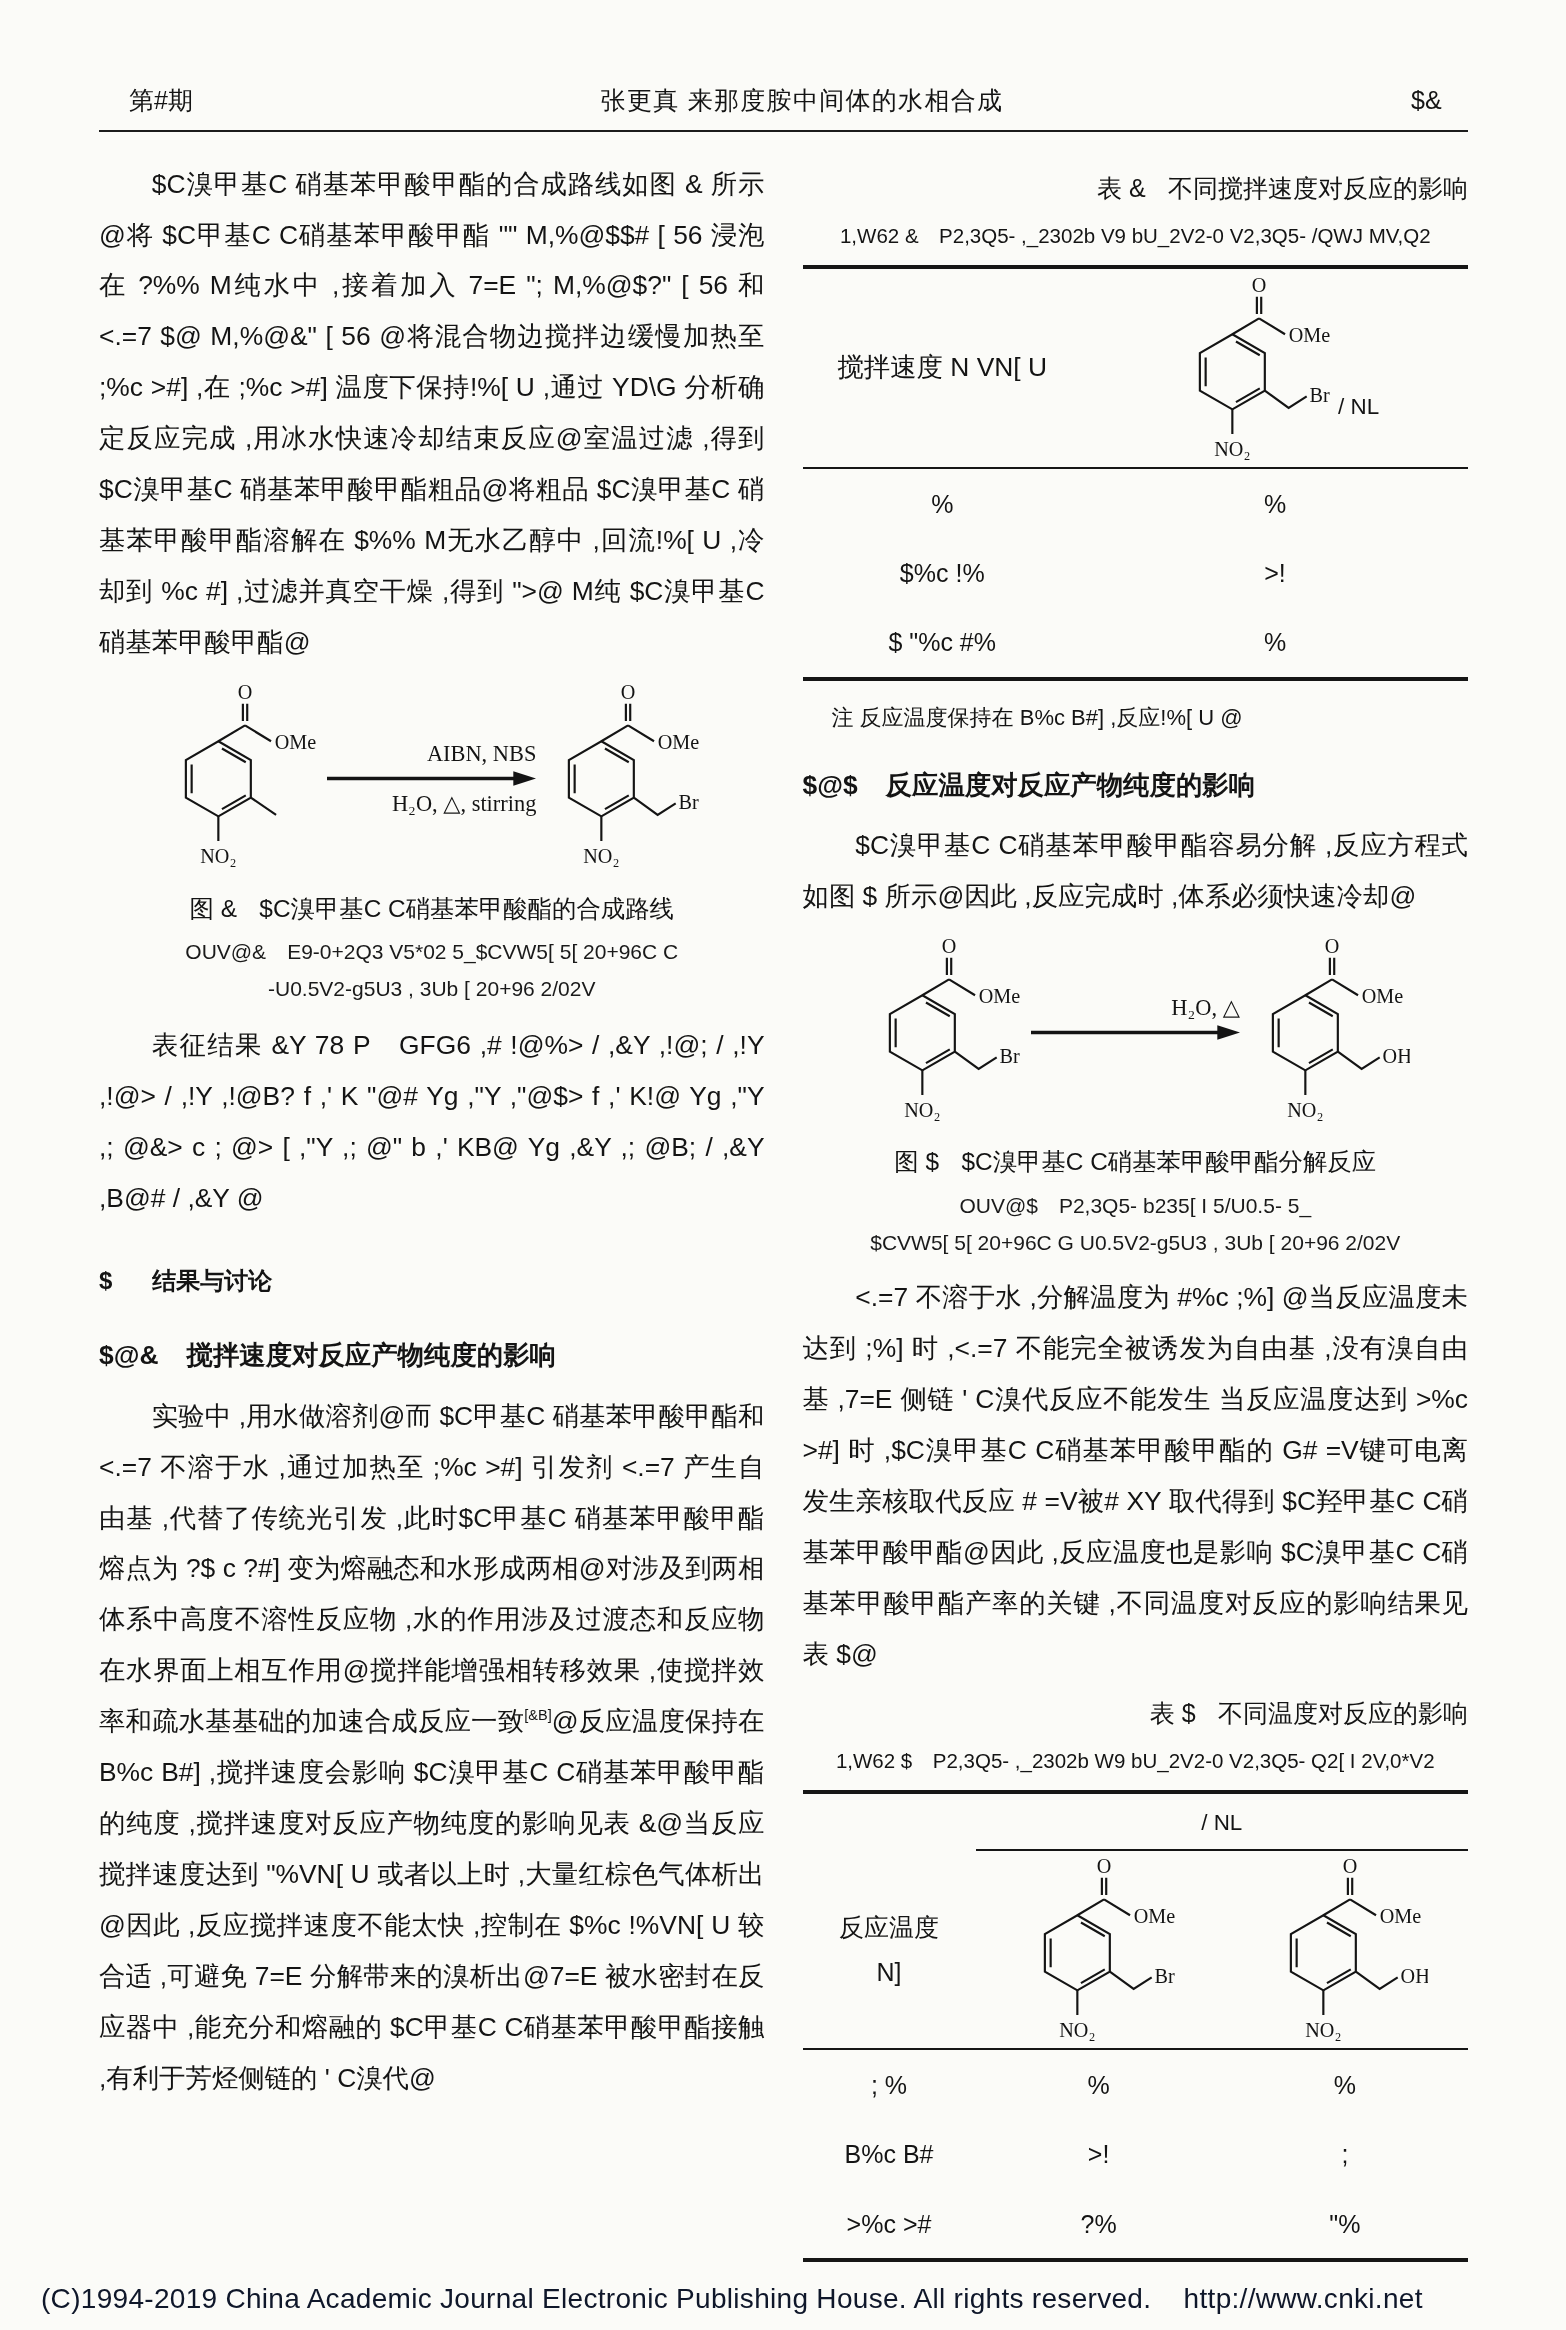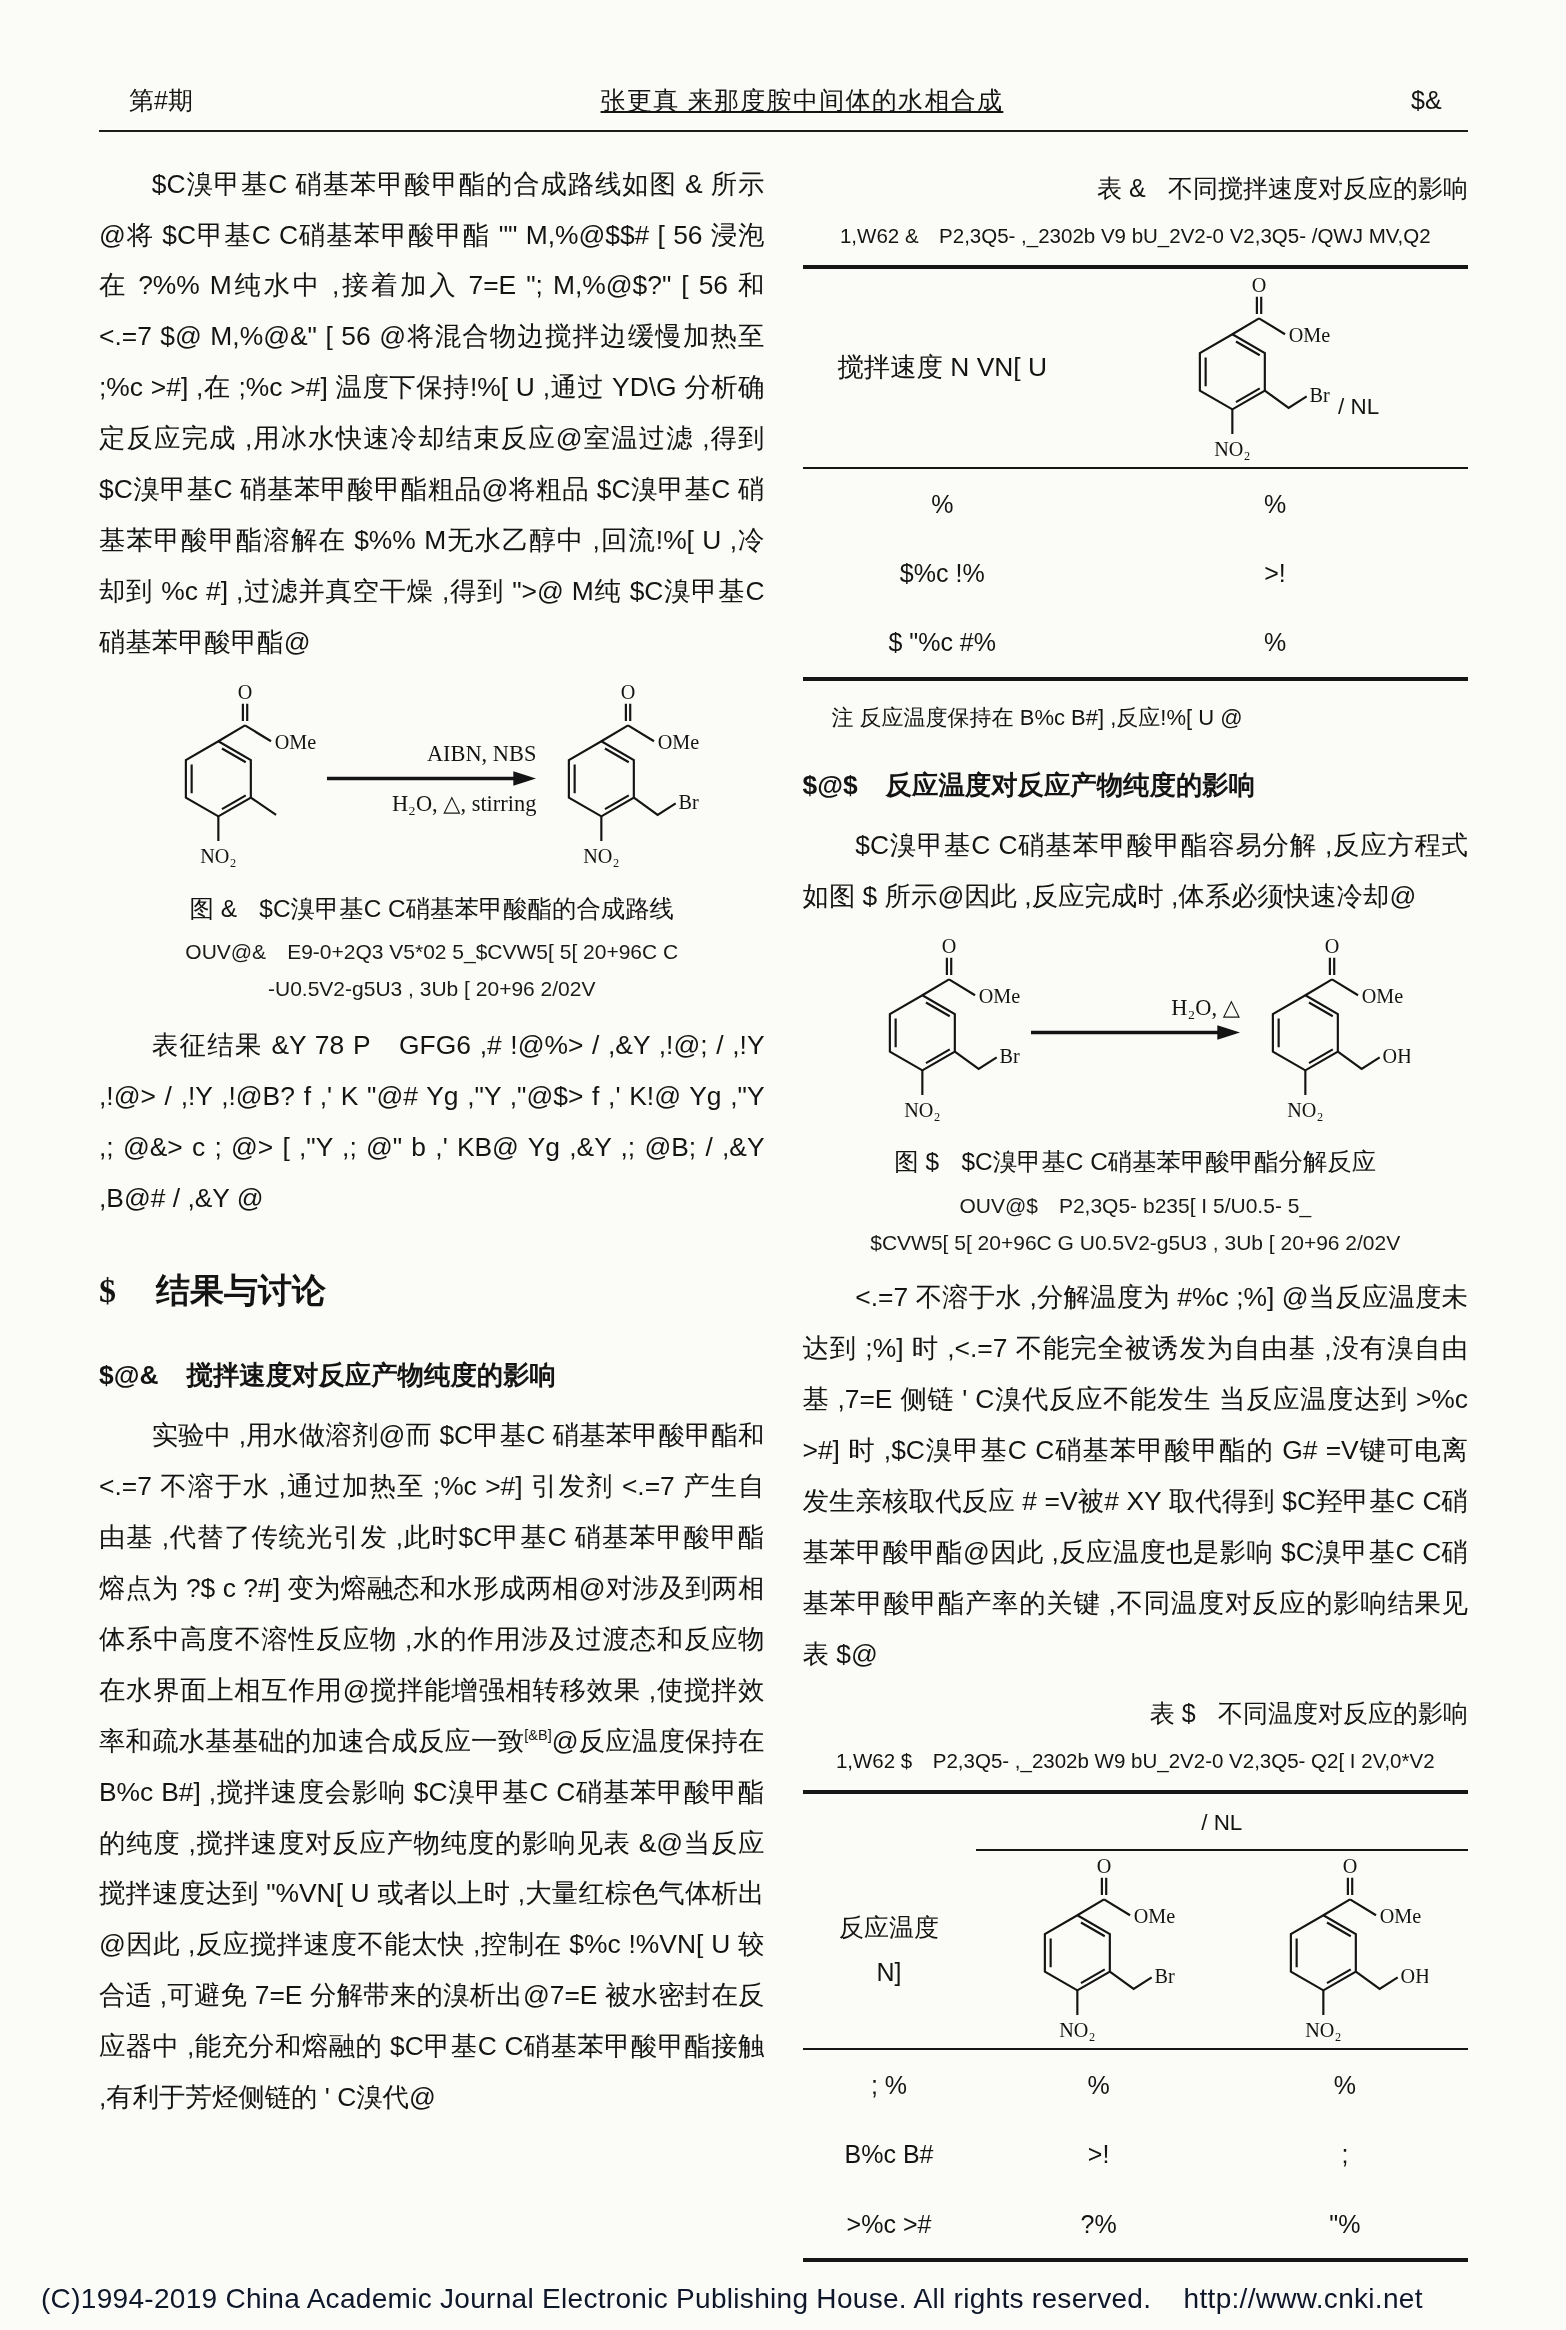--- a/index.html
+++ b/index.html
@@ -9,31 +9,31 @@
     font-family:"Liberation Sans",sans-serif;
     overflow:hidden;
   }
   .sheet{padding:84px 99px 0 99px;}
   
   .hdr{
     display:flex;justify-content:space-between;align-items:baseline;
     font-size:25px;padding:0 26.4px 13.2px 30px;
     border-bottom:2.6px solid #1c1c1c;
   }
-  .hdr .mid{letter-spacing:1.3px;text-decoration:underline;}
+  .hdr .mid{letter-spacing:1.3px;}
   
   .cols{display:flex;gap:38px;margin-top:26.4px;}
   .col{width:calc(50% - 19px);font-size:26.4px;line-height:1.93;text-align:justify;}
   p{margin:0;text-indent:2em;}
   p.noind{text-indent:0;}
   .sup{vertical-align:super;font-size:0.55em;line-height:0;}
   
   .h-sub{font-weight:bold;font-size:26.4px;margin:4px 0 9.2px;text-indent:0;}
   .h-sub .num{margin-right:28px;}
-  .h-big{font-weight:bold;font-size:34px;margin:34px 0 26.4px;text-indent:0;font-family:Liberation Serif, serif;}
+  .h-big{font-weight:bold;font-size:24px;margin:34px 0 26.4px;text-indent:0;}
   .h-big .num{margin-right:40px;}
   
   .scheme{display:flex;align-items:center;justify-content:center;margin:17px 0 2.6px;}
   .chem{width:166px;flex:0 0 auto;}
   .chem path{stroke:#141414;stroke-width:3;fill:none;}
   .chem text{fill:#141414;font-family:"Liberation Serif",serif;font-size:28px;}
   .arrowblk{display:flex;flex-direction:column;align-items:flex-end;
     font-family:"Liberation Serif",serif;font-size:22.4px;line-height:1.5;
     margin:0 4px;min-width:198px;}
   .arrowblk svg{width:100%;height:17px;display:block;}

